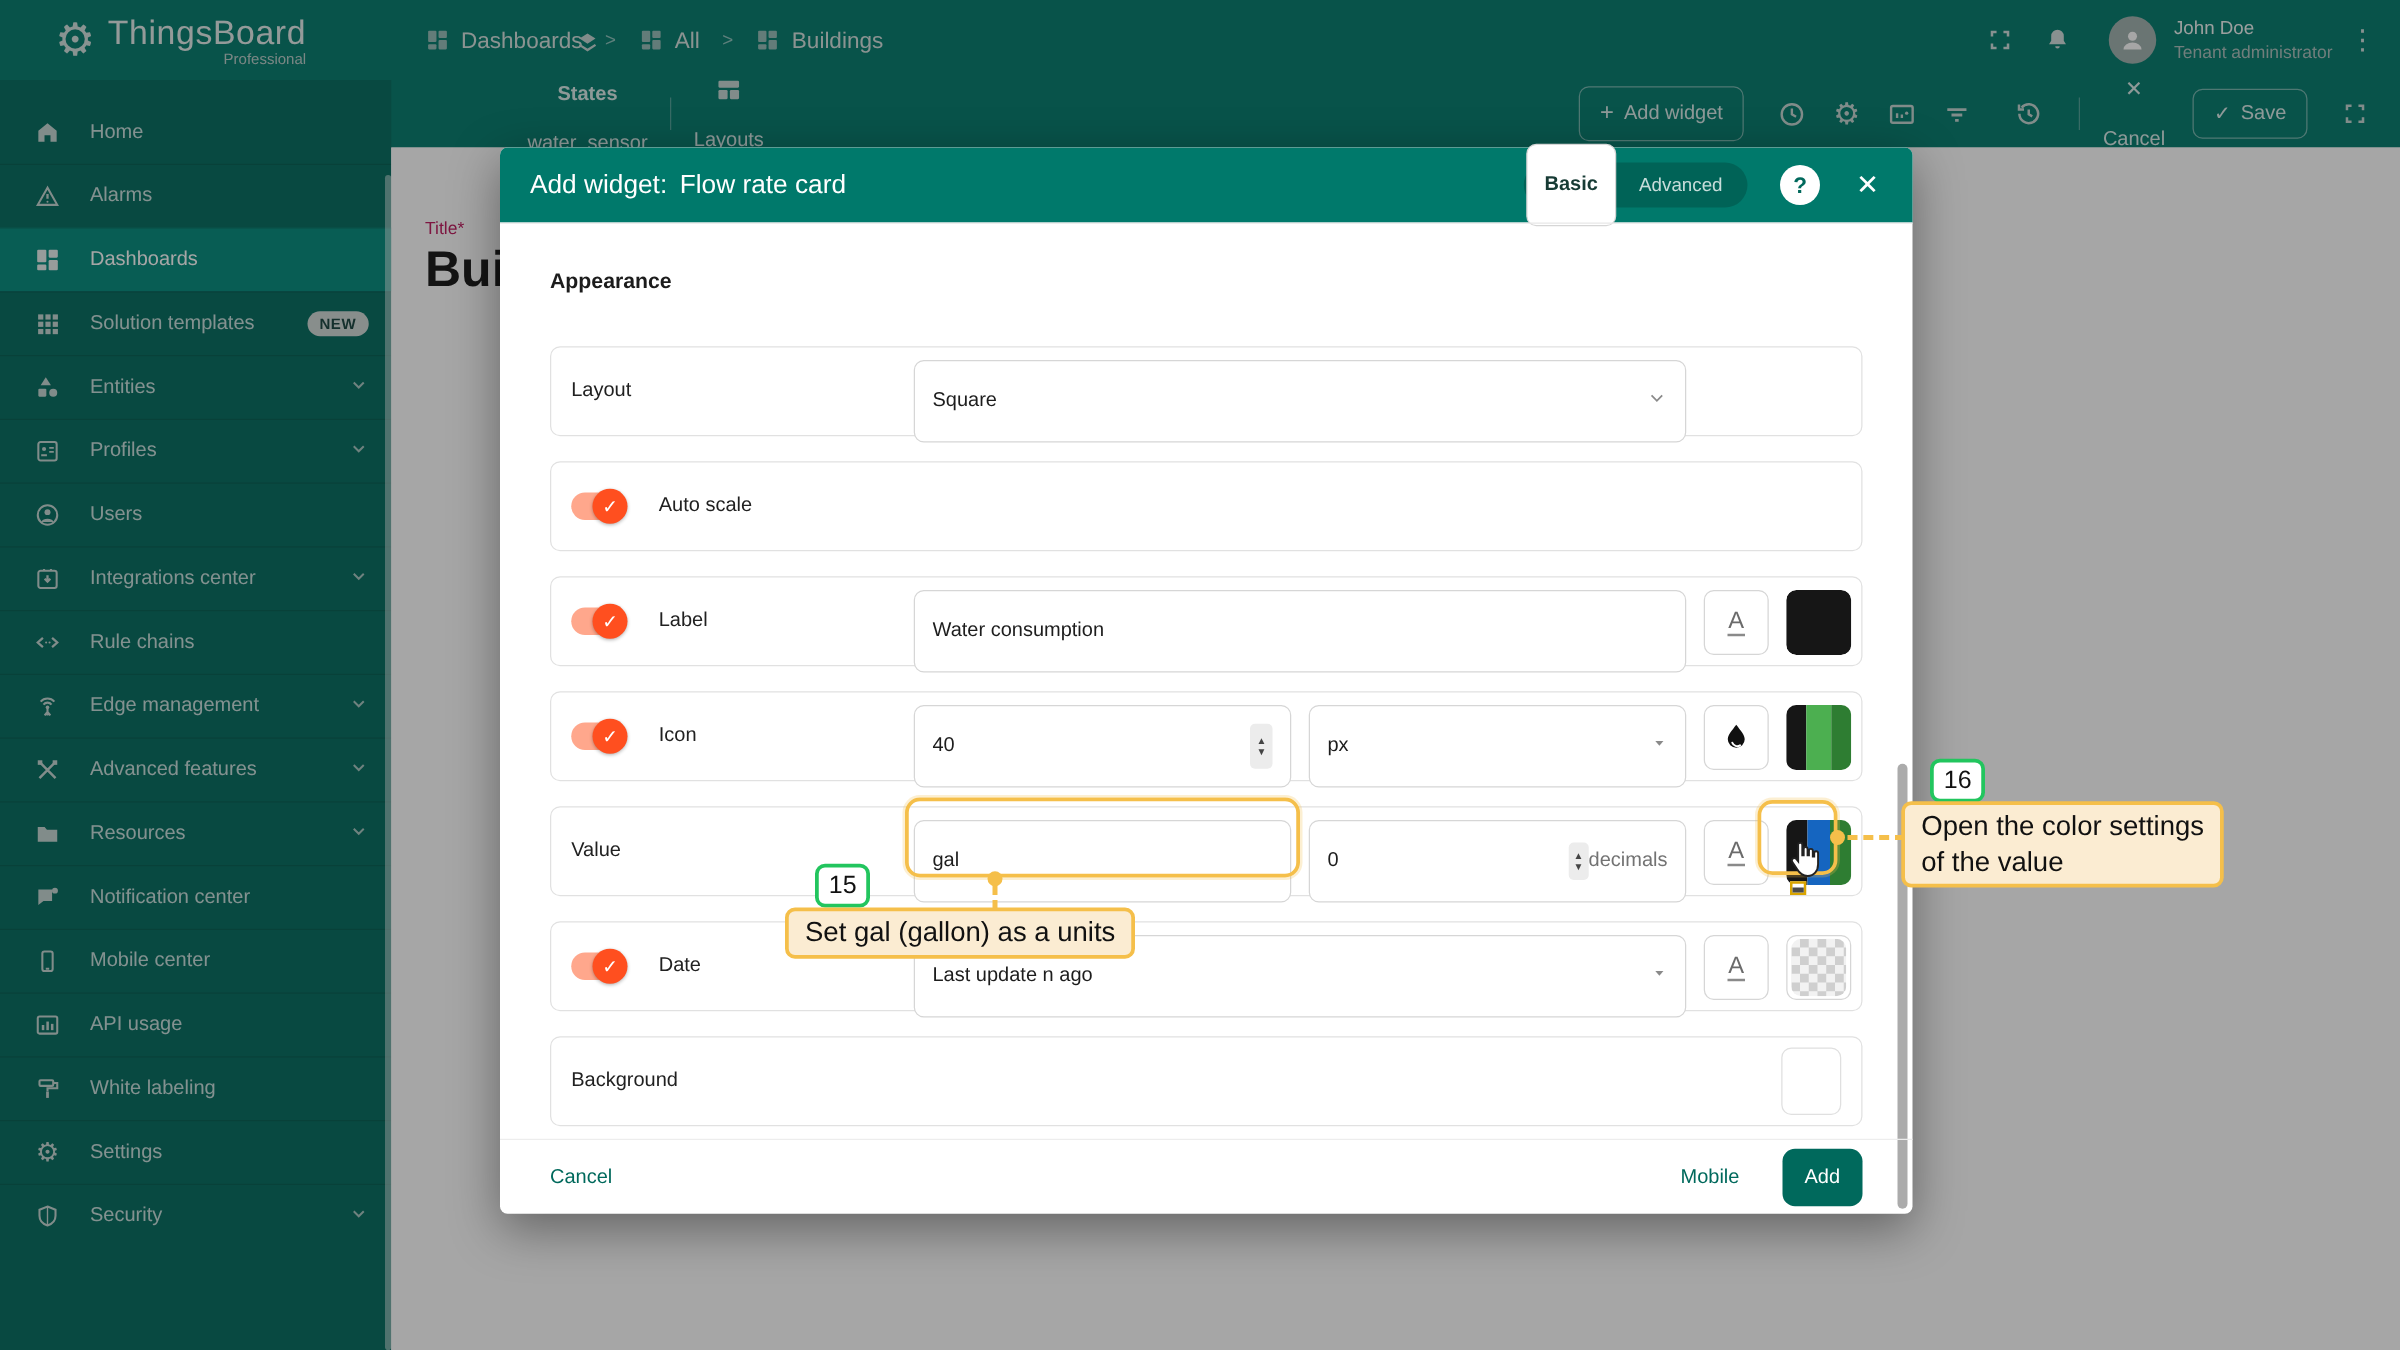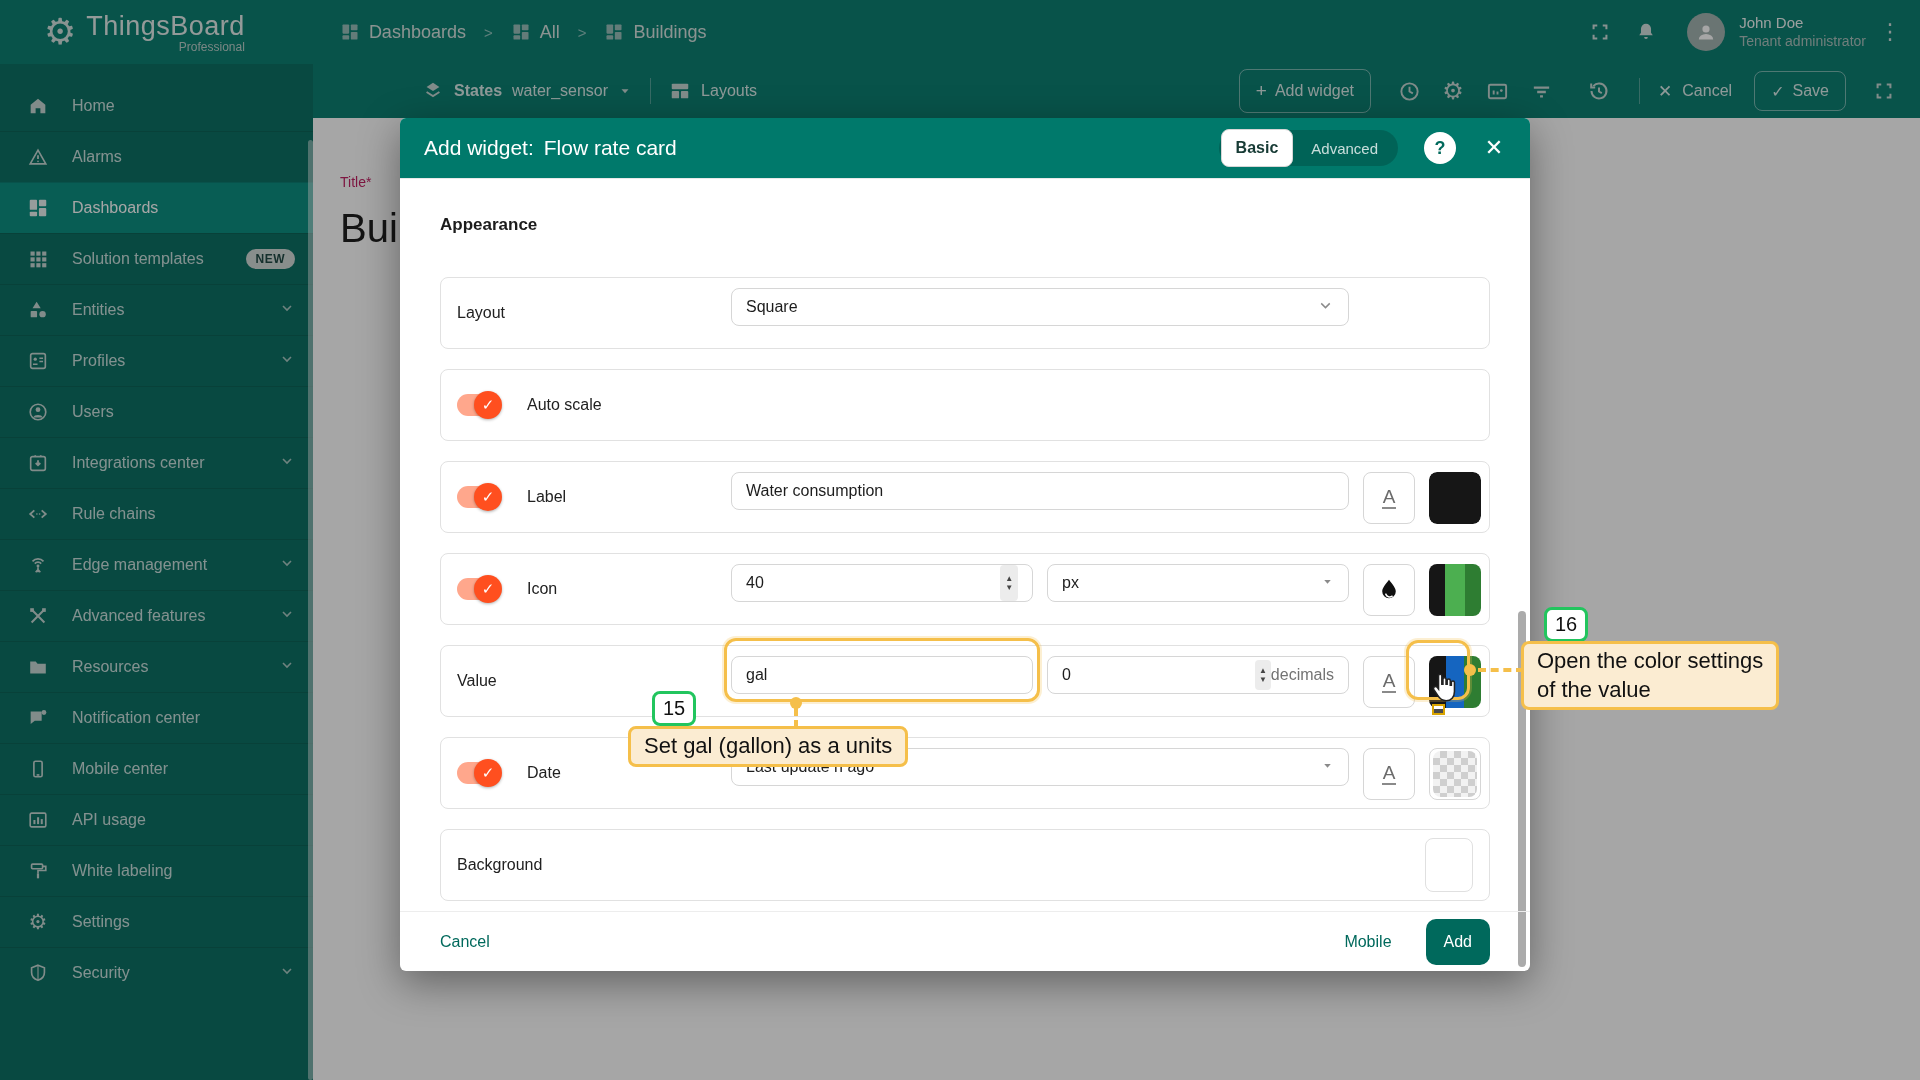--- a/index.html
+++ b/index.html
@@ -23,29 +23,29 @@
   .gtsep{color:rgba(255,255,255,.55);font-size:15px;margin:0 6px;}
 
   .topright{position:absolute;right:0;top:0;height:64px;display:flex;align-items:center;gap:0;color:#cfdedb;}
   .icbtn{width:46px;height:46px;display:flex;align-items:center;justify-content:center;}
   .avatar{width:38px;height:38px;border-radius:50%;background:#9fb0ad;display:flex;align-items:center;justify-content:center;margin-left:18px;}
   .userblock{margin-left:14px;line-height:1.25;margin-right:4px;}
   .uname{font-size:15px;color:#eef4f3;}
   .urole{font-size:14px;color:#a9bfbb;}
   .kebab{font-size:22px;color:#cfdedb;width:40px;text-align:center;margin-right:10px;}
 
-  .tbitem{display:flex;align-items:center;gap:10px;font-size:16px;}
+  .tbitem{display:flex;align-items:center;gap:21px;font-size:16px;flex-direction:column;}
   .tbsep{width:1px;height:26px;background:rgba(255,255,255,.3);margin:0 18px;}
   .addw{display:flex;align-items:center;gap:8px;border:1px solid rgba(255,255,255,.45);border-radius:8px;height:44px;padding:0 16px;font-size:16px;}
   .savebtn{display:flex;align-items:center;gap:8px;border:1px solid rgba(255,255,255,.45);border-radius:8px;height:40px;padding:0 16px;font-size:16px;}
   .tbico{width:44px;display:flex;justify-content:center;}
 
   .pagetitle{position:absolute;left:27px;top:22px;}
   .pt-label{font-size:14px;color:#be185d;margin-top:34px;}
-  .pt-value{font-size:40px;font-weight:400;color:#141414;margin-top:16px;}
+  .pt-value{font-size:40px;font-weight:700;color:#141414;margin-top:4px;}
 
   
   .nav{position:absolute;left:0;top:16px;width:313px;}
   .nitem{height:51px;display:flex;align-items:center;padding:0 18px 0 26px;color:rgba(255,255,255,.78);font-size:16px;border-top:1px solid rgba(0,0,0,.12);position:relative;}
   .nitem:first-child{border-top:none;}
   .nitem .nico{width:24px;height:24px;margin-right:22px;display:flex;align-items:center;justify-content:center;color:#c3d6d2;font-size:19px;}
   .nitem.active{background:#00897B;}
   .nlabel{flex:1;}
   .nchev{opacity:.85}
   .newbadge{background:#cfd8d6;color:#16423c;font-size:12px;font-weight:700;border-radius:10px;padding:3px 10px;letter-spacing:.5px;}
@@ -64,21 +64,21 @@
   .mhelp{width:32px;height:32px;border-radius:50%;background:#fff;color:#00695C;font-weight:700;font-size:18px;display:flex;align-items:center;justify-content:center;margin:0 22px 0 26px;}
   .mclose{font-size:22px;color:#fff;width:32px;text-align:center;}
 
   .mbody{position:relative;height:733px;border-top:1px solid #e8e8e8;}
   .msection{position:absolute;left:40px;top:36px;font-size:17px;font-weight:700;color:#1c1c1c;}
   .row{position:absolute;left:40px;width:1050px;height:72px;border:1px solid #e1e1e1;border-radius:8px;display:flex;align-items:center;padding:0 16px;}
   .rlabel{font-size:16px;color:#212121;}
   .toggle{width:42px;height:22px;border-radius:12px;background:#ffa78c;position:relative;margin-right:28px;flex:0 0 auto;}
   .toggle .knob{position:absolute;right:-3px;top:-3px;width:28px;height:28px;border-radius:50%;background:#ff4f1f;color:#fff;font-size:15px;display:flex;align-items:center;justify-content:center;box-shadow:0 1px 3px rgba(0,0,0,.3);}
   .ctlzone{position:absolute;left:290px;top:10px;height:52px;display:flex;gap:14px;}
-  .inp,.sel{border:1px solid #d6d6d6;border-radius:8px;height:38px;display:flex;align-items:center;padding:0 14px;font-size:16px;color:#1d1d1d;background:#fff;}
+  .inp,.sel{border:1px solid #d6d6d6;border-radius:8px;height:66px;display:flex;align-items:center;padding:0 14px;font-size:16px;color:#1d1d1d;background:#fff;}
   .grow{width:618px;}
   .half{width:302px;}
   .sel .chev{margin-left:auto;color:#8a8a8a;}
   input.raw{border:none;outline:none;font-size:16px;color:#1d1d1d;width:100%;padding:0;background:transparent;}
   .spin{margin-left:auto;width:19px;height:36px;background:#ececec;border-radius:4px;display:flex;flex-direction:column;align-items:center;justify-content:center;gap:1px;color:#444;}
   .spin span{font-size:8px;line-height:8px;}
   .suffix{color:#737373;font-size:16px;}
   .sqbtn{width:52px;height:52px;border:1px solid #d6d6d6;border-radius:8px;display:flex;align-items:center;justify-content:center;}
   .fmtA{font-size:19px;color:#6b6b6b;border-bottom:2px solid #8a8a8a;line-height:1.05;padding:0 1px;}
   .swatch{width:52px;height:52px;border-radius:8px;overflow:hidden;display:flex;}

